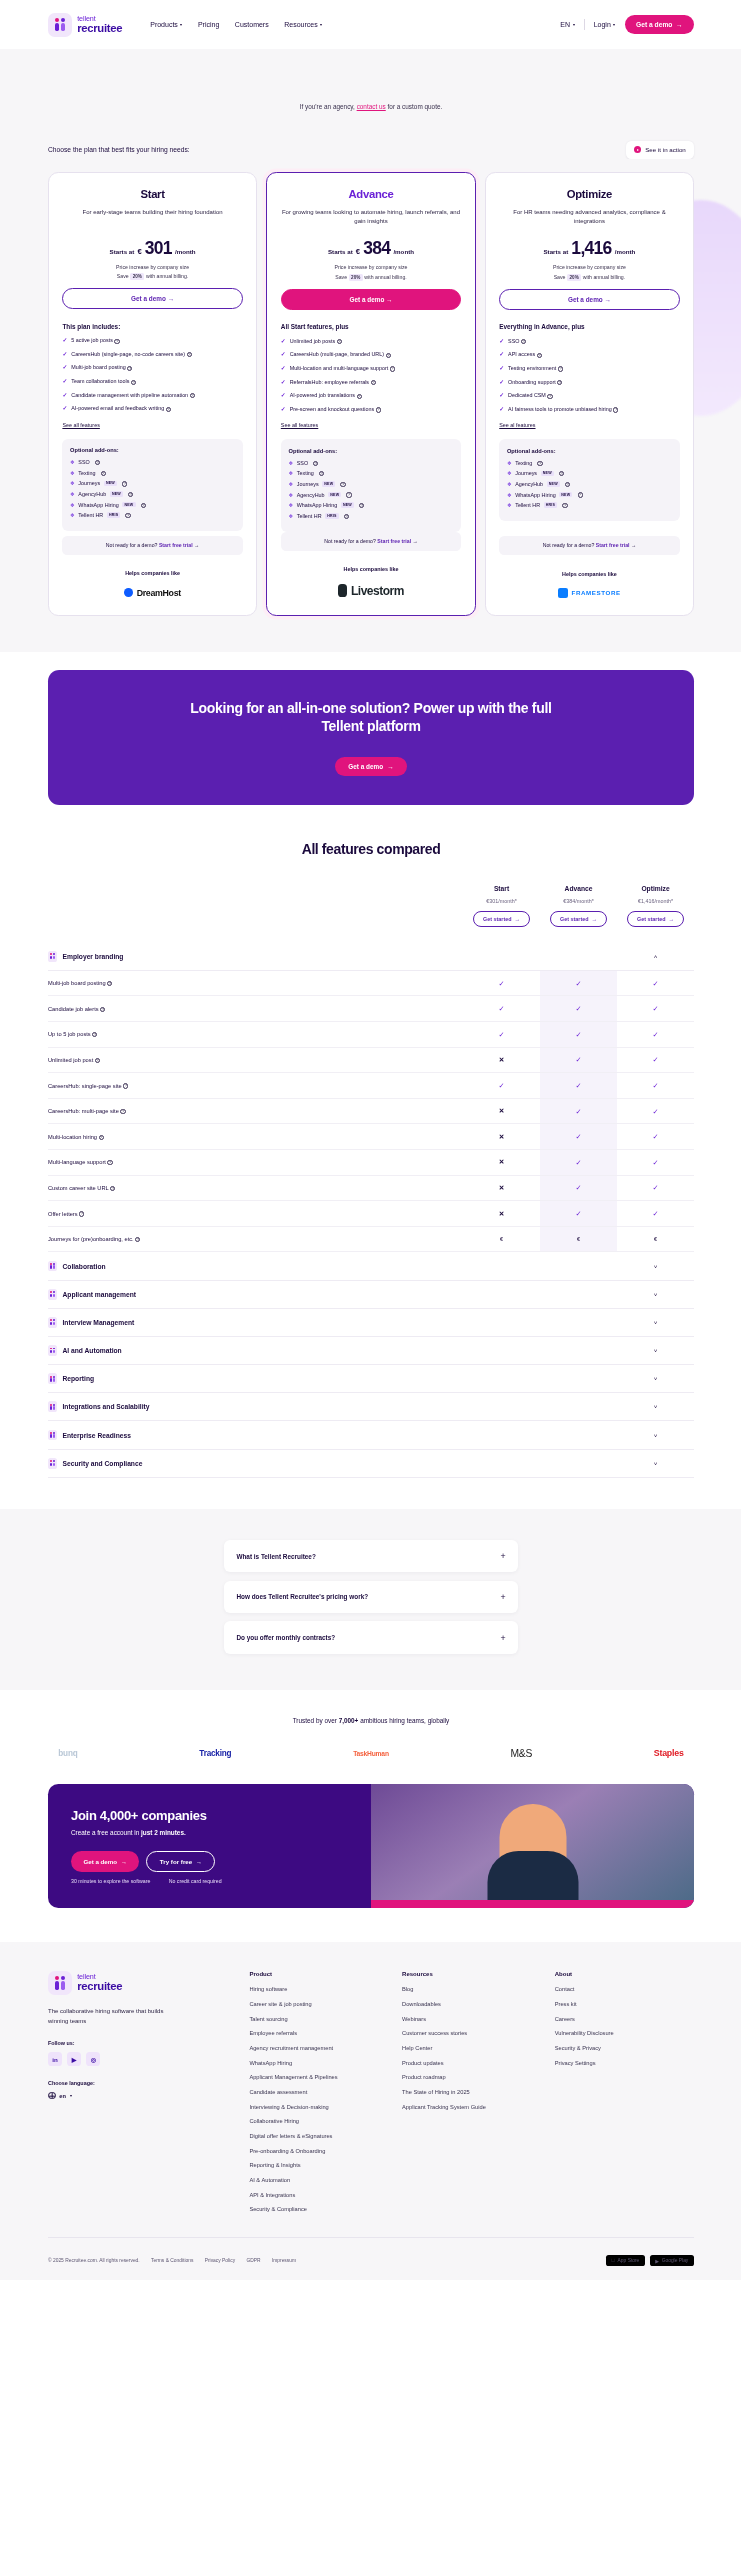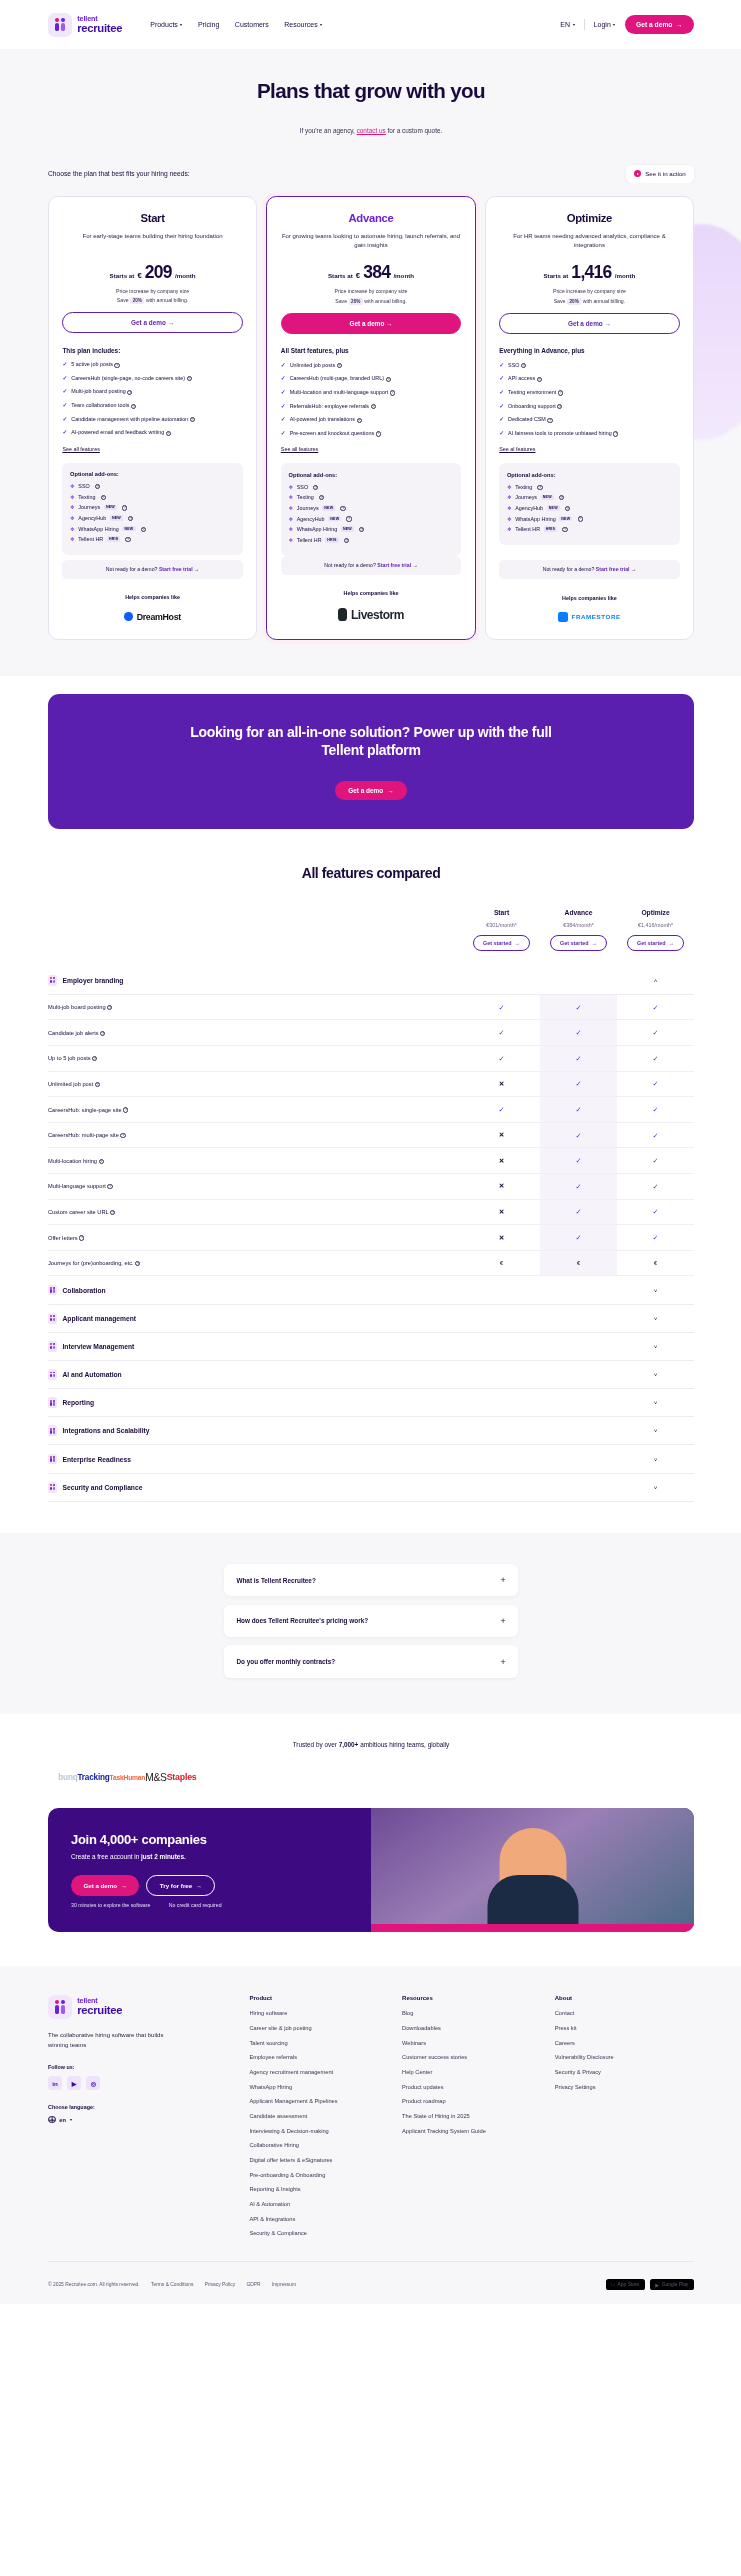--- a/index.html
+++ b/index.html
@@ -8,21 +8,21 @@
   .wrap{width:742px;margin:0 auto;position:relative;overflow:hidden}
 
   
   .nav{height:49px;display:flex;align-items:center;padding:0 48px;background:#fff}
   .logo{display:flex;align-items:center;gap:5.2px;margin-right:28px}
   .logo-mark{width:24px;height:24px;border-radius:6.7px;background:#f1e6fb;display:flex;align-items:center;justify-content:center;gap:1.5px}
   .lm-col{display:flex;flex-direction:column;align-items:center;gap:1px}
   .lm-dot{width:4.1px;height:4.1px;border-radius:50%}
   .lm-body{width:4.6px;height:8.8px;border-radius:2.1px 2.1px 1.5px 1.5px}
   .logo-text{display:flex;flex-direction:column;line-height:1}
-  .logo-tellent{font-size:7.2px;font-weight:700;color:#6b21d6;letter-spacing:-0.1px}
+  .logo-tellent{font-size:7.2px;font-weight:400;color:#6b21d6;letter-spacing:-0.1px}
   .logo-recruitee{font-size:11.3px;font-weight:800;color:#3b0ca3;letter-spacing:-0.3px;margin-top:1px}
   .nav-links{display:flex;align-items:center;gap:15.5px}
   .nav-link{font-size:7px;color:#1b0a3d;display:flex;align-items:center;gap:2.6px;cursor:pointer}
   .caret{display:inline-block;width:0;height:0;border-left:1.8px solid transparent;border-right:1.8px solid transparent;border-top:2.3px solid #1b0a3d}
   .nav-right{margin-left:auto;display:flex;align-items:center;gap:9.3px}
   .nav-div{width:0.5px;height:11.3px;background:#ddd8e4}
   .btn-demo{background:#e0147d;color:#fff;border-radius:515px;padding:5.7px 11.3px;font-size:6.7px;font-weight:700;display:flex;align-items:center;gap:3.6px;cursor:pointer;border:none}
 
   
   .hero{background:#f7f6f8;padding:30px 48px 0;position:relative}
@@ -112,21 +112,21 @@
   .faq h2{text-align:center;font-size:14px;font-weight:800;letter-spacing:-0.4px;margin-bottom:23px}
   .faq-list{max-width:294px;margin:0 auto;display:flex;flex-direction:column;gap:8.2px}
   .faq-item{background:#fff;border-radius:6.2px;padding:11.3px 12.4px;display:flex;align-items:center;justify-content:space-between;box-shadow:0 1px 4.1px rgba(27,10,61,.05);cursor:pointer}
   .faq-q{font-size:6.4px;font-weight:700}
   .plus{font-size:8.8px;font-weight:400;color:#1b0a3d}
 
   
   .trusted{background:#fff;padding:27px 48px 19.6px;text-align:center}
   .trusted p{font-size:6.4px}
   .trusted p b{font-weight:800}
-  .tlogos{display:flex;align-items:center;justify-content:flex-start;margin-top:24px;padding:0 10.3px}
+  .tlogos{display:flex;align-items:center;justify-content:space-between;margin-top:24px;padding:0 10.3px}
   .tl{font-size:8.2px;font-weight:800;letter-spacing:-0.2px}
   .tl.bunq{color:#b9c7d6}.tl.transcom{color:#1822a6}
   .tl.task{color:#f4623f;font-size:6.7px;font-weight:700}
   .tl.ms{color:#1b1b1b;font-weight:400;font-size:10.3px;letter-spacing:-0.3px}
   .tl.staples{color:#e01b24;font-size:8.8px}
 
   
   .join-sec{background:#fff;padding:5.2px 48px 34px}
   .join{border-radius:10.3px;overflow:hidden;display:grid;grid-template-columns:1fr 1fr;min-height:118px;background:#3d0a82}
   .join-l{padding:24px 23px}
@@ -210,21 +210,20 @@
           <i class="caret"></i>
         </div>
       <button class="btn-demo">
           <span>Get a demo</span>
           <span>→</span>
         </button>
     </div>
   </nav>
 
   <section class="hero">
-    <h1>Plans that grow with you</h1>
     <p class="hero-sub">
       <span>If you're an agency,</span>
       <a href="#">contact us</a>
       <span>for a custom quote.</span>
     </p>
     <div class="choose-row">
       <div class="ctext">Choose the plan that best fits your hiring needs:</div>
       <div class="see-action">
         <span class="play-ic"></span>
         <span>See it in action</span>
@@ -235,21 +234,21 @@
   <section class="cards-section">
     <div class="blob"></div>
     <div class="cards">
 
       <div class="card">
         <h3>Start</h3>
         <div class="card-desc">For early-stage teams building their hiring foundation</div>
         <div class="price-row">
           <span class="price-pre">Starts at</span>
           <span class="price-cur">€</span>
-          <span class="price-amt">209</span>
+          <span class="price-amt">301</span>
           <span class="price-per">/month</span>
         </div>
         <div class="price-note">Price increase by company size</div>
         <div class="price-save">
           <span>Save</span>
           <span class="save-pill">20%</span>
           <span>with annual billing.</span>
         </div>
         <button class="cta ghost"><span>Get a demo</span> <span>→</span></button>
         <div class="feat-head">This plan includes:</div>

